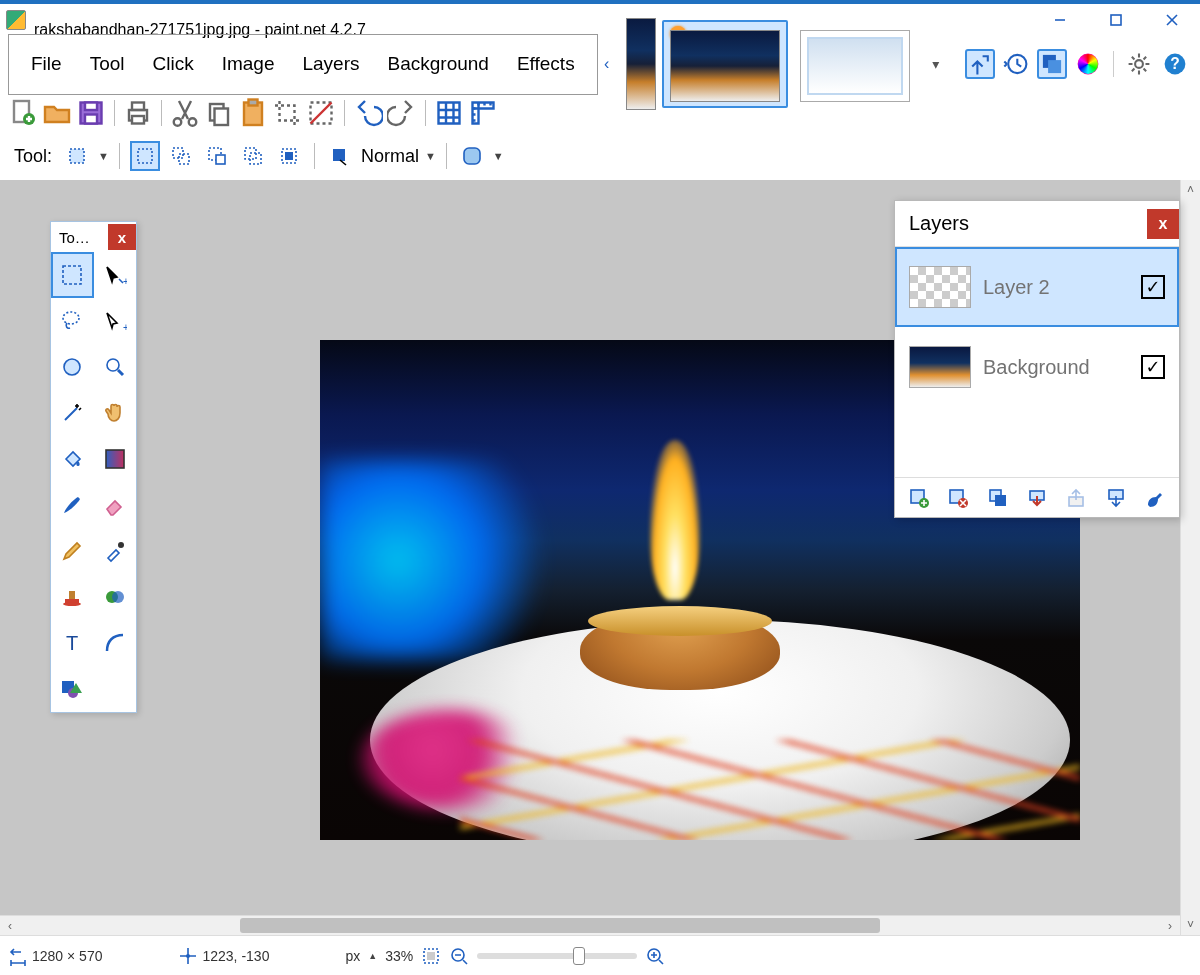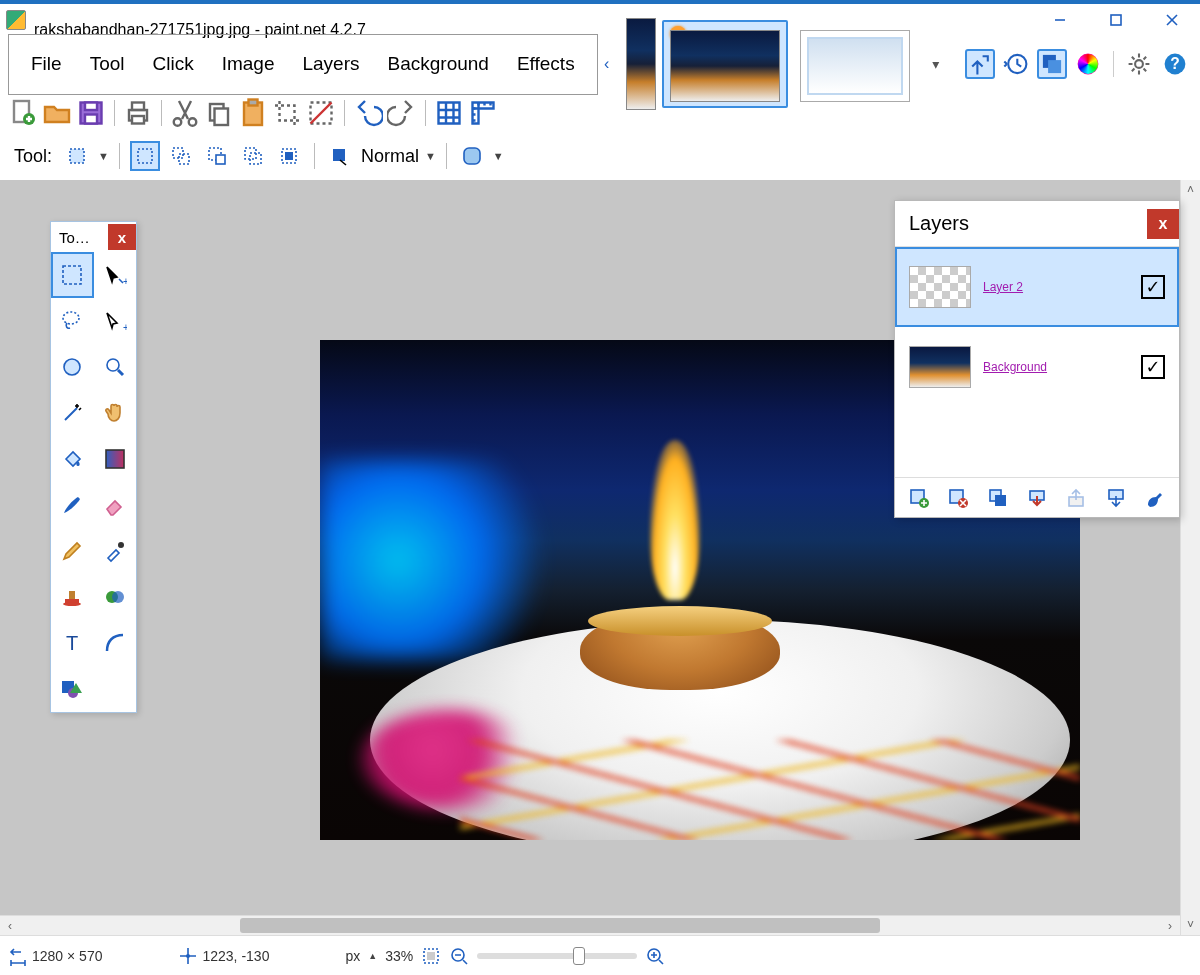--- a/index.html
+++ b/index.html
@@ -81,21 +81,21 @@
 
 .layerspanel { position:absolute; right:20px; top:200px; width:286px; background:#fff; border:1px solid #b8b8b8; box-shadow:2px 2px 8px rgba(0,0,0,.2); }
 .layershdr { height:46px; display:flex; align-items:center; padding:0 0 0 14px; font-size:20px; color:#000; border-bottom:1px solid #e0e0e0; }
 .layershdr .cx { margin-left:auto; width:32px; height:30px; background:#c1392b; color:#fff; display:flex; align-items:center; justify-content:center; font-size:16px; font-weight:bold; }
 .layerlist { }
 .layerrow { height:80px; display:flex; align-items:center; padding:0 12px; gap:12px; border:2px solid transparent; }
 .layerrow.sel { background:#cfe6ff; border:2px solid #3a8de0; }
 .layerthumb { width:62px; height:42px; border:1px solid #aaa; background:#fff; }
 .layerthumb.checker { background-image:linear-gradient(45deg,#ccc 25%,transparent 25%,transparent 75%,#ccc 75%),linear-gradient(45deg,#ccc 25%,transparent 25%,transparent 75%,#ccc 75%); background-size:16px 16px; background-position:0 0,8px 8px; }
 .layerthumb.bgimg { background:linear-gradient(180deg,#0a1840 0%,#103060 40%,#e09030 70%,#eee 100%); }
-.layername { flex:1; font-size:12px; color:#a21caf;text-decoration:underline; }
+.layername { flex:1; font-size:20px; color:#737373; }
 .layerchk { width:24px; height:24px; border:2px solid #000; display:flex; align-items:center; justify-content:center; font-size:18px; }
 .layerbtns { height:40px; border-top:1px solid #ddd; display:flex; align-items:center; justify-content:space-around; padding:0 4px; }
 .lbtn { width:28px; height:28px; display:flex; align-items:center; justify-content:center; }
 
 
 .statusbar { position:absolute; left:0; right:0; bottom:0; height:40px; display:flex; align-items:center; padding:0 8px; font-size:14px; color:#333; border-top:1px solid #ddd; background:#fff; gap:8px; }
 .statusbar .seg { display:flex; align-items:center; gap:4px; }
 .statusbar .hint { width:410px; white-space:nowrap; overflow:hidden; text-overflow:ellipsis; font-size:13px; }
 .slider { width:160px; height:6px; background:#ddd; border-radius:3px; position:relative; }
 .slider .knob { position:absolute; left:60%; top:-6px; width:12px; height:18px; background:#fff; border:1px solid #888; border-radius:3px; }

